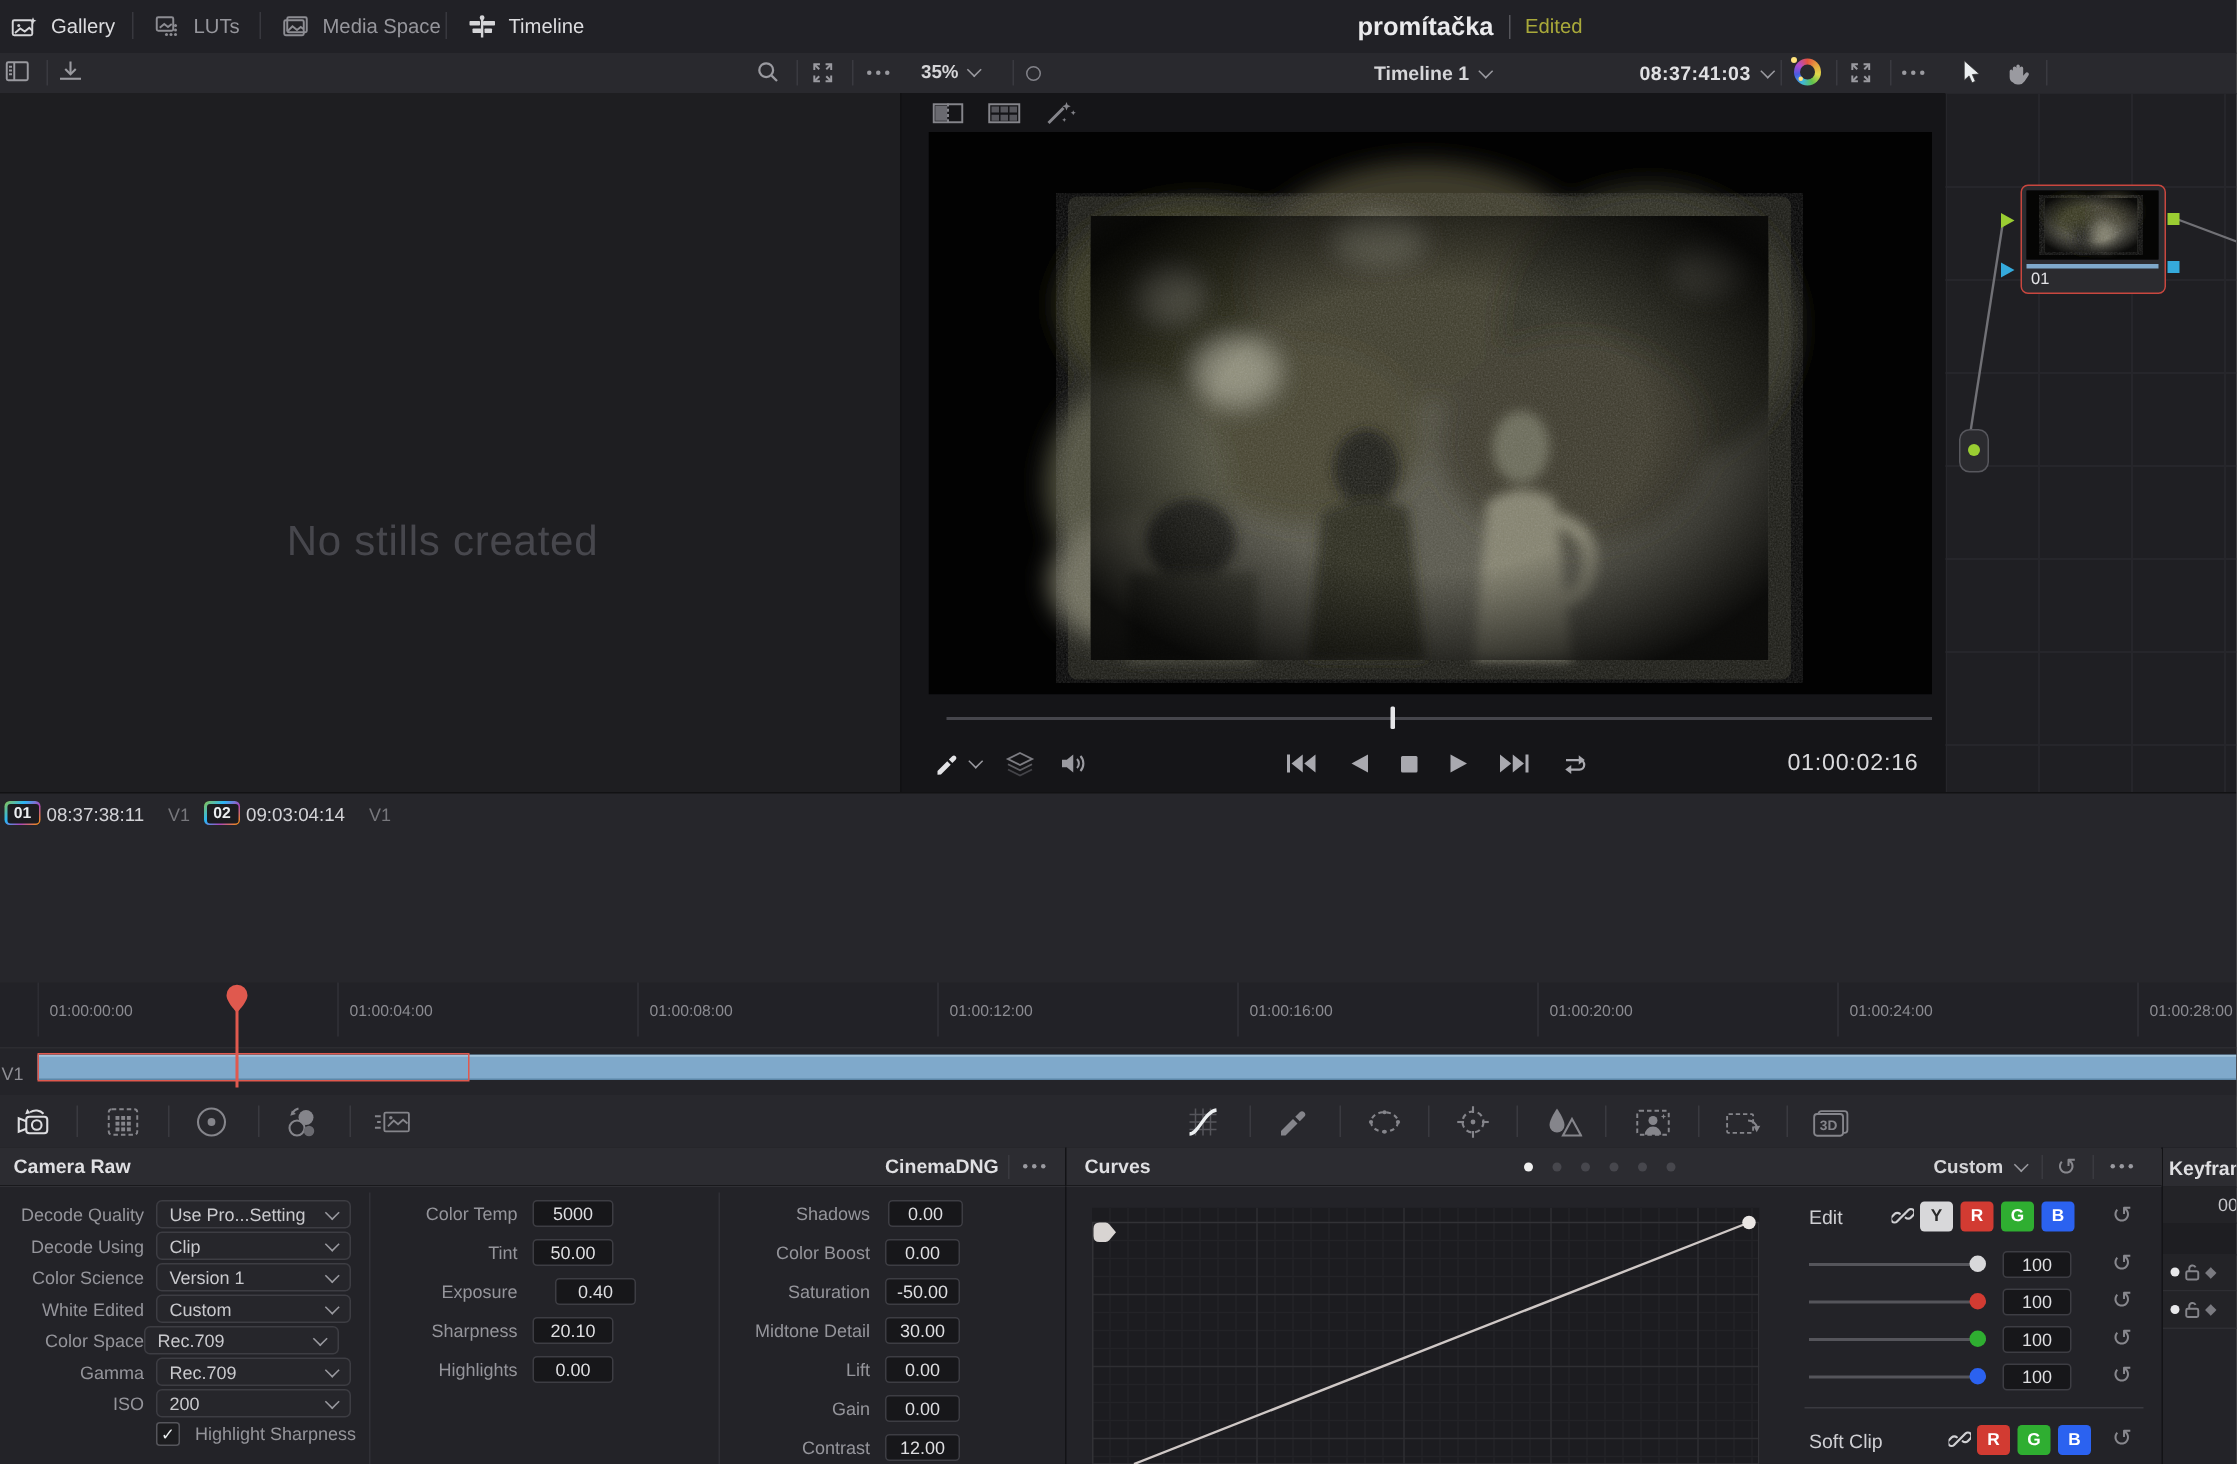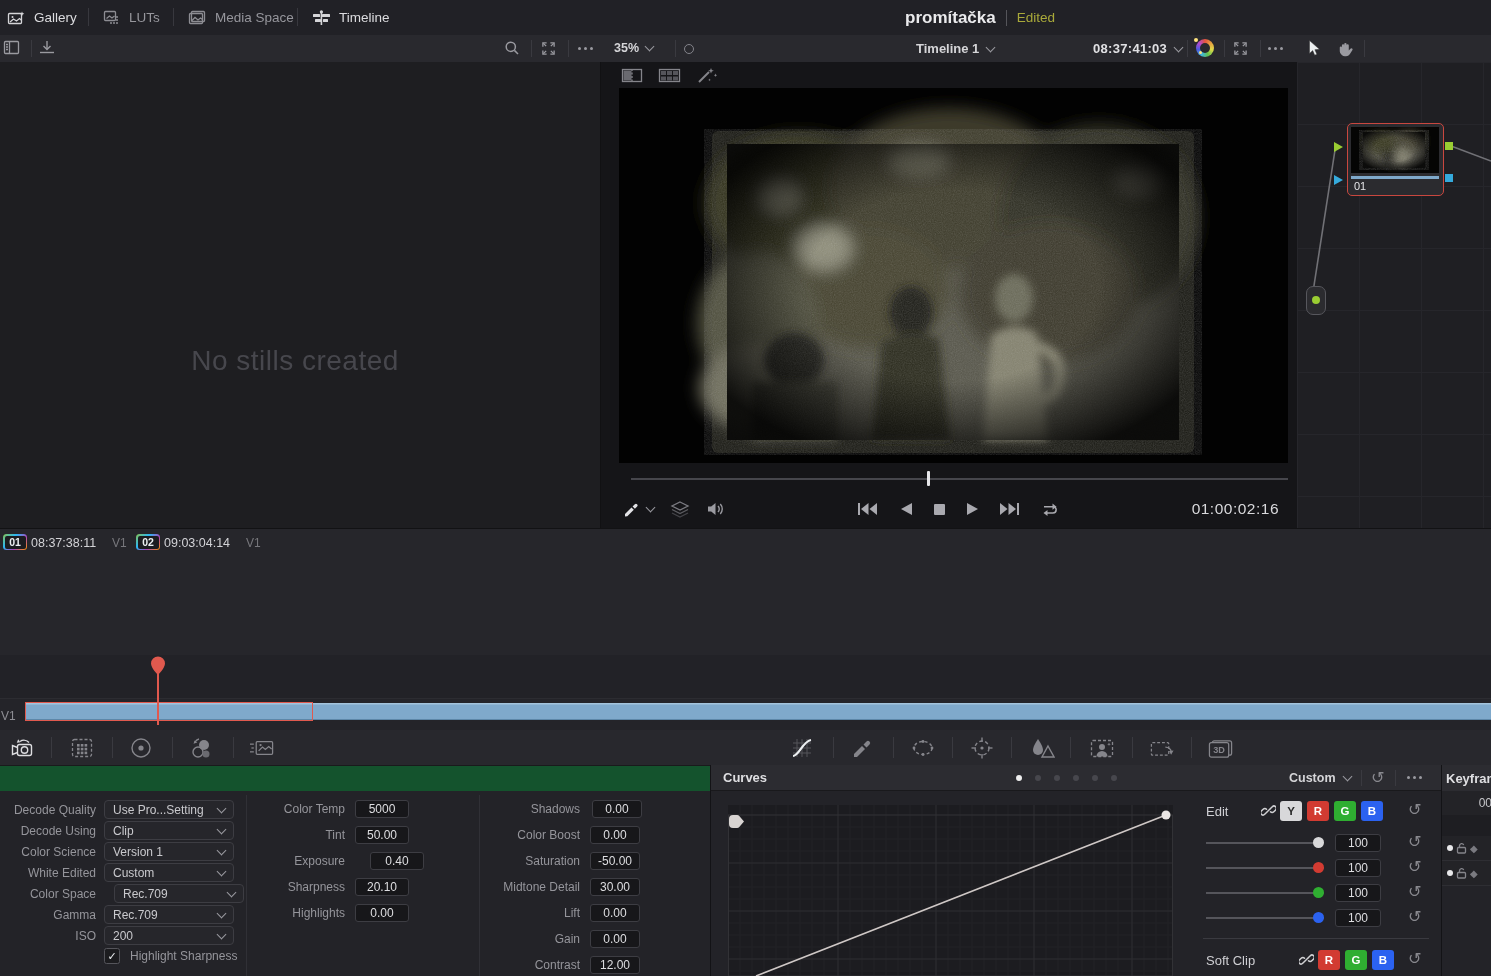--- a/index.html
+++ b/index.html
@@ -1,16 +1,16 @@
 <!DOCTYPE html>
 <html><head>
 <meta charset="utf-8">
 <style>
   html,body{margin:0;padding:0;background:#0e0e10;}
-  #stage{position:relative;width:1491px;height:976px;background:#14532d;overflow:hidden;
+  #stage{position:relative;width:1491px;height:976px;background:#a3a3a3;overflow:hidden;
          font-family:"Liberation Sans","DejaVu Sans",sans-serif;color:#c8c8cc;font-size:12px;}
   .abs{position:absolute;}
   
   .topbar{left:0;top:0;width:1491px;height:35px;background:#212126;border-bottom:1px solid #141417;}
   .tab{position:absolute;top:0;height:35px;display:flex;align-items:center;gap:8px;}
   .tab .tlabel{font-size:13.5px;color:#96969c;white-space:nowrap;}
   .tab.bright .tlabel{color:#dcdcdf;}
   .tsep{position:absolute;top:8px;width:1px;height:18px;background:#38383e;}
   .titlewrap{position:absolute;left:905px;top:0;height:35px;display:flex;align-items:center;gap:10px;}
   .ptitle{font-size:17px;font-weight:bold;color:#eaeaec;}
@@ -489,20 +489,30 @@
 
     <div class="clipbadge" style="left:136px;top:5px">
         <b>02</b>
       </div>
     <span class="cliptc" style="left:164px;top:7px">09:03:04:14</span>
     <span class="cliptrack" style="left:246px;top:7px">V1</span>
 
   </div>
 
   <div class="abs timeline">
+    <div class="ruler">
+      <span class="tick" style="left:8px">01:00:00:00</span>
+      <span class="tick" style="left:208px">01:00:04:00</span>
+      <span class="tick" style="left:408px">01:00:08:00</span>
+      <span class="tick" style="left:608px">01:00:12:00</span>
+      <span class="tick" style="left:808px">01:00:16:00</span>
+      <span class="tick" style="left:1008px">01:00:20:00</span>
+      <span class="tick" style="left:1208px">01:00:24:00</span>
+      <span class="tick" style="left:1408px">01:00:28:00</span>
+    </div>
     <div class="trackrow">
       <span class="trlabel">V1</span>
       <div class="clipbar"></div>
       <div class="clipsel"></div>
     </div>
     <div class="pinline"></div>
     <svg style="position:absolute;left:150px;top:1px" width="16" height="20" viewBox="0 0 16 20">
       <path d="M8 0.5 a7 7 0 0 1 7 7 c0 4.6-7 11.5-7 11.5 S1 12.1 1 7.5 A7 7 0 0 1 8 0.5z" fill="#e0594e"></path>
     </svg>
   </div>
@@ -634,20 +644,30 @@
     <div class="psep" style="left:1191px"></div>
     <div class="pbtn" style="left:1208px">
       <svg width="27" height="20" viewBox="0 0 27 20">
           <rect x="4.5" y="2.5" width="20" height="15" rx="2" fill="none" stroke="#85858b" stroke-width="1.3"></rect>
           <rect x="1.5" y="4.5" width="20" height="15" rx="2" fill="#28282d" stroke="#85858b" stroke-width="1.3"></rect>
           <text x="11.5" y="15.5" text-anchor="middle" font-size="9.5" font-weight="bold" fill="#85858b">3D</text>
         </svg>
     </div>
   </div>
 
+  <div class="phead" style="left:0;width:710px;padding-left:9px">
+    <span>Camera Raw</span>
+    <span style="position:absolute;left:590px">CinemaDNG</span>
+    <span style="position:absolute;left:672px;width:1px;height:16px;background:#3a3a40"></span>
+    <span class="menudots" style="position:absolute;left:682px">
+        <i></i>
+        <i></i>
+        <i></i>
+      </span>
+  </div>
   <div class="bpanel" style="left:0;width:710px">
     <div class="colsep" style="left:246px;top:4px;height:181px"></div>
     <div class="colsep" style="left:479px;top:4px;height:181px"></div>
 
     <div class="crrow" style="left:0;top:9px">
       <span class="lbl" style="width:96px;margin-right:8px">Decode Quality</span>
       <div class="drop" style="width:112px">
           <span>Use Pro...Setting</span>
           <span class="chev"></span>
         </div>
@@ -667,21 +687,21 @@
         </div>
     </div>
     <div class="crrow" style="left:0;top:72px">
       <span class="lbl" style="width:96px;margin-right:8px">White Edited</span>
       <div class="drop" style="width:112px">
           <span>Custom</span>
           <span class="chev"></span>
         </div>
     </div>
     <div class="crrow" style="left:0;top:93px">
-      <span class="lbl" style="width:96px;margin-right:18px">Color Space</span>
+      <span class="lbl" style="width:96px;margin-right:0">Color Space</span>
       <div class="drop" style="width:112px">
           <span>Rec.709</span>
           <span class="chev"></span>
         </div>
     </div>
     <div class="crrow" style="left:0;top:114px">
       <span class="lbl" style="width:96px;margin-right:8px">Gamma</span>
       <div class="drop" style="width:112px">
           <span>Rec.709</span>
           <span class="chev"></span>

